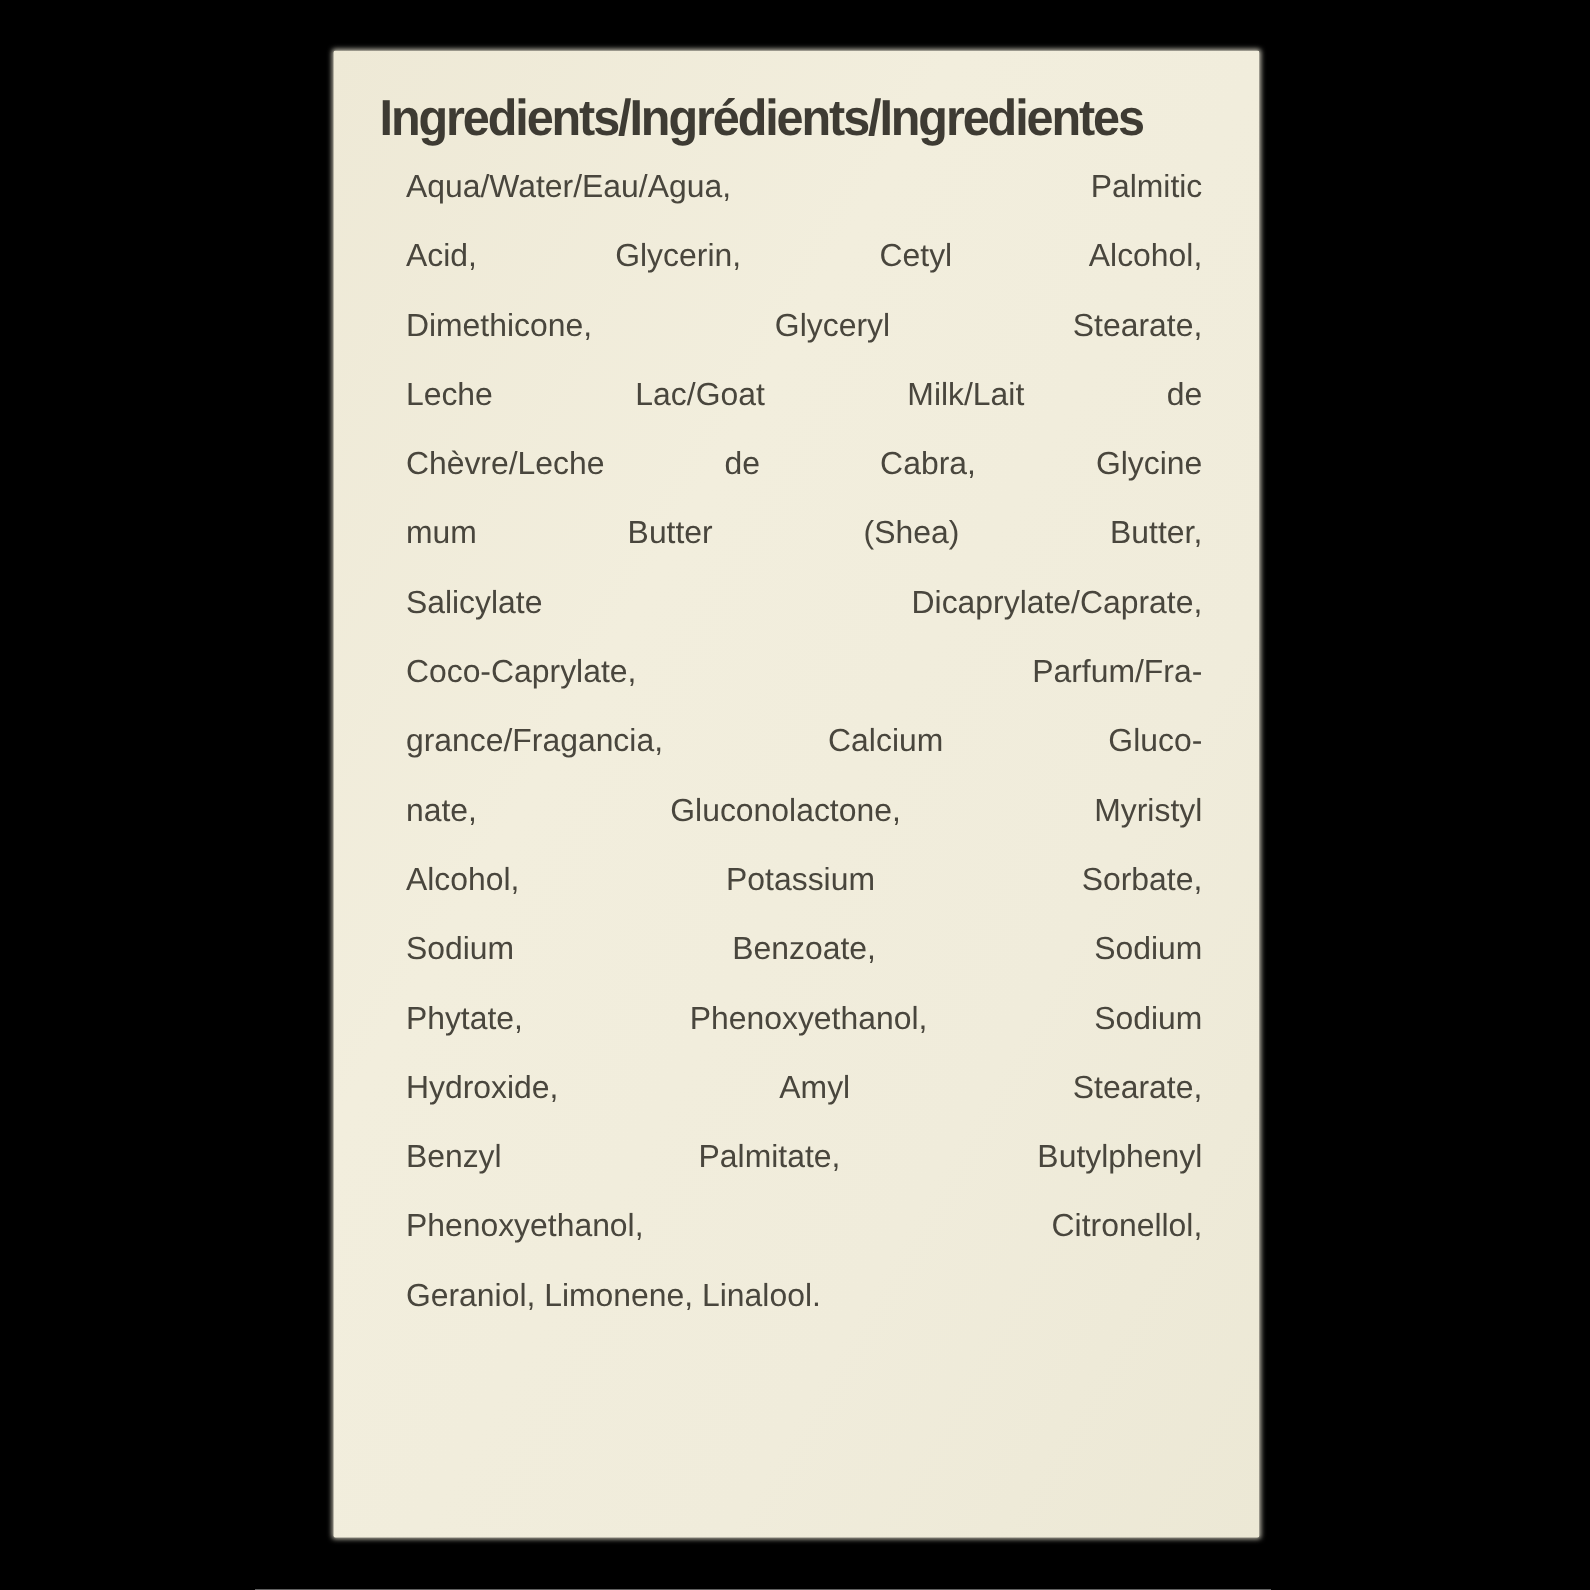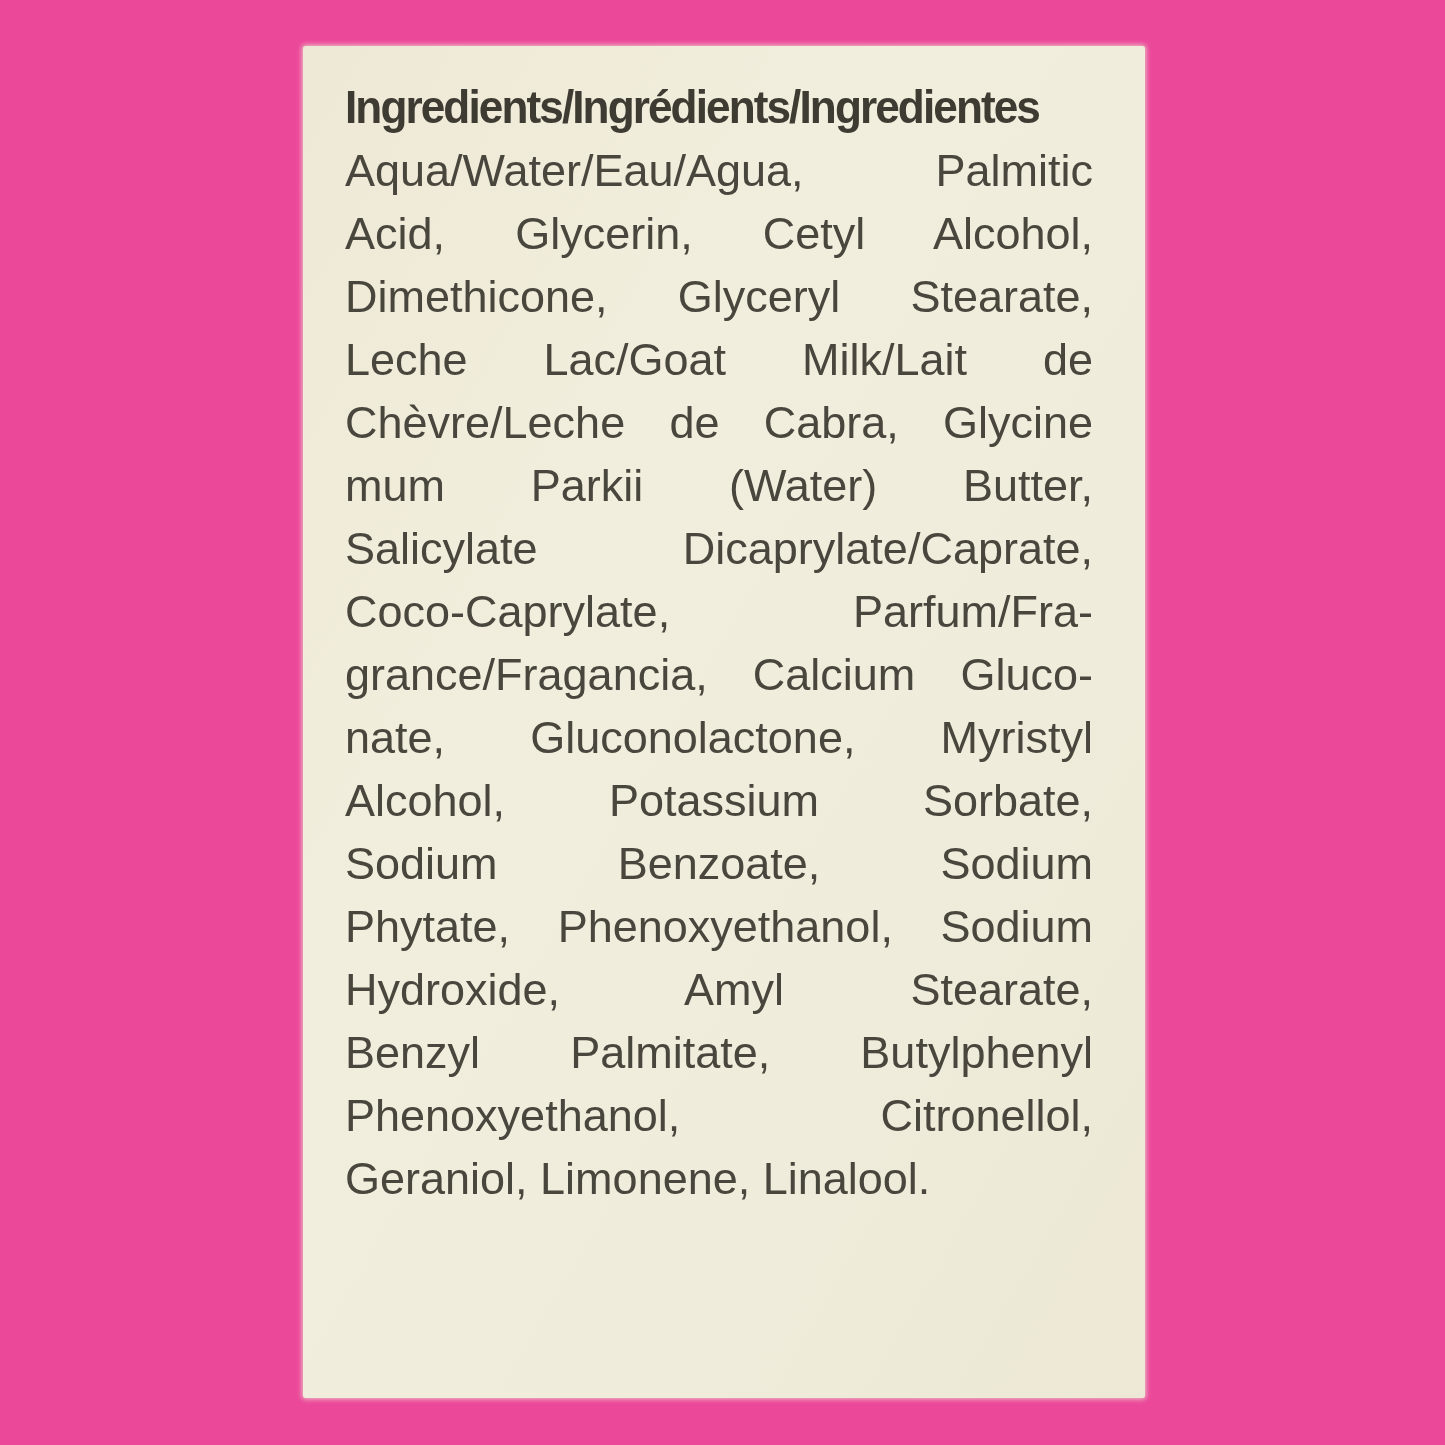--- a/index.html
+++ b/index.html
@@ -10,21 +10,21 @@
     width: 1445px;
     height: 1445px;
     background: #ffffff;
     position: relative;
     overflow: hidden;
     font-family: "Liberation Sans", sans-serif;
   }
   .photo-stage {
     position: absolute;
     inset: 0;
-    background: #ec4899;
+    background: #000000;
   }
   .label-card {
     position: absolute;
     left: 303px;
     top: 46px;
     width: 842px;
     height: 1352px;
     background: #f0ecdb;
     background: linear-gradient(120deg, #eee9d6 0%, #f2eedd 35%, #f0ecdb 70%, #ece8d5 100%);
     border-radius: 2px;
@@ -43,44 +43,45 @@
     font-weight: bold;
     letter-spacing: -2px;
     line-height: 63px;
     height: 63px;
     white-space: nowrap;
     transform: scaleX(0.96);
     transform-origin: 0 50%;
     color: #3e3b33;
   }
   .body-line {
-    font-size: 45px;
+    font-size: 29px;
     line-height: 63px;
     height: 63px;
     text-align: justify;
     text-align-last: justify;
     white-space: normal;
+    margin-left: 24px;
   }
   .body-line.last-line {
     text-align-last: left;
   }
 </style>
 </head>
 <body>
 
 <div class="photo-stage">
   <div class="label-card">
     <div class="text-block">
       <div class="heading-line">Ingredients/Ingrédients/Ingredientes</div>
       <div class="body-line">Aqua/Water/Eau/Agua, Palmitic</div>
       <div class="body-line">Acid, Glycerin, Cetyl Alcohol,</div>
       <div class="body-line">Dimethicone, Glyceryl Stearate,</div>
       <div class="body-line">Leche Lac/Goat Milk/Lait de</div>
       <div class="body-line">Chèvre/Leche de Cabra, Glycine</div>
-      <div class="body-line">mum Parkii (Water) Butter,</div>
+      <div class="body-line">mum Butter (Shea) Butter,</div>
       <div class="body-line">Salicylate Dicaprylate/Caprate,</div>
       <div class="body-line">Coco-Caprylate, Parfum/Fra-</div>
       <div class="body-line">grance/Fragancia, Calcium Gluco-</div>
       <div class="body-line">nate, Gluconolactone, Myristyl</div>
       <div class="body-line">Alcohol, Potassium Sorbate,</div>
       <div class="body-line">Sodium Benzoate, Sodium</div>
       <div class="body-line">Phytate, Phenoxyethanol, Sodium</div>
       <div class="body-line">Hydroxide, Amyl Stearate,</div>
       <div class="body-line">Benzyl Palmitate, Butylphenyl</div>
       <div class="body-line">Phenoxyethanol, Citronellol,</div>

